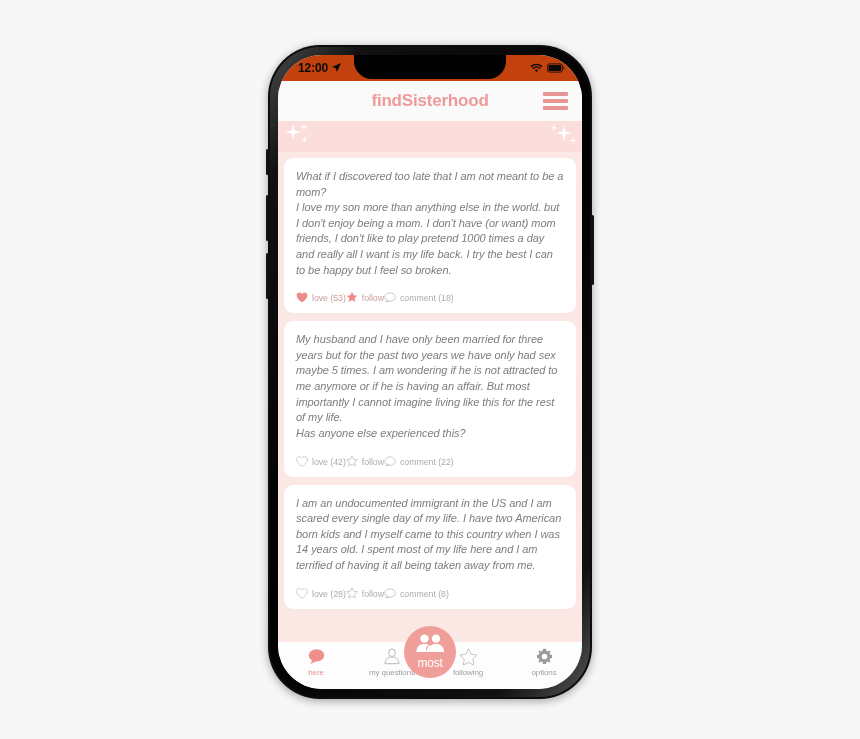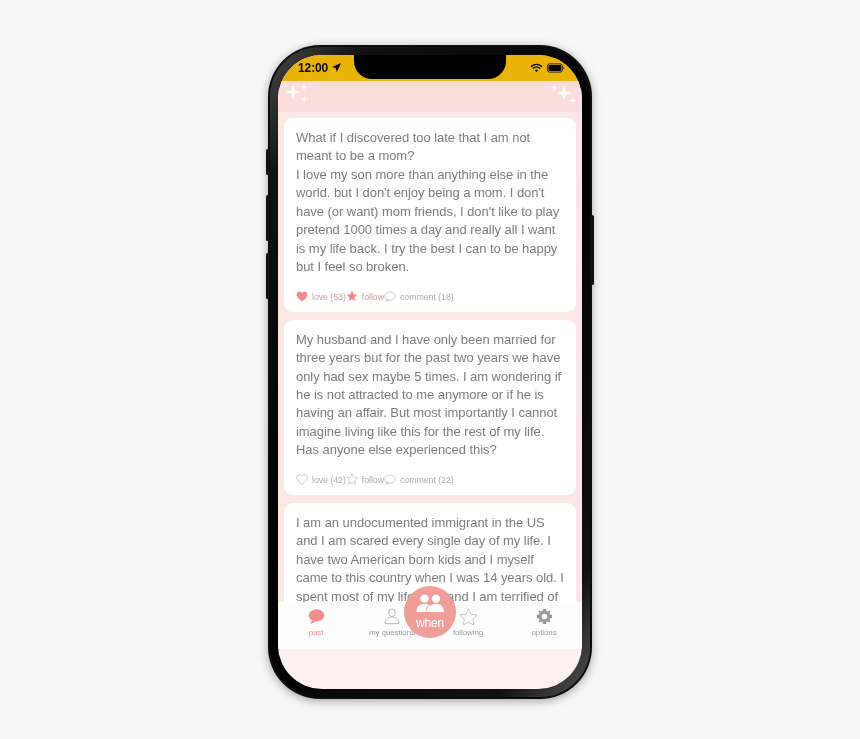--- a/index.html
+++ b/index.html
@@ -69,21 +69,21 @@
     background: #000;
     border-bottom-left-radius: 18px;
     border-bottom-right-radius: 18px;
     z-index: 20;
   }
 
   
   #status-bar {
     position: relative;
     height: 26px;
-    background: #eab308;
+    background: #c2410c;
     display: flex;
     align-items: center;
     justify-content: space-between;
     padding: 0 17px 0 20px;
     z-index: 15;
   }
   #status-time {
     font-size: 12px;
     font-weight: bold;
     color: #0a0a0a;
@@ -155,25 +155,26 @@
     overflow: hidden;
   }
 
   .post-card {
     background: #ffffff;
     border-radius: 9px;
     padding: 11px 12px 6px 12px;
     margin-bottom: 8px;
   }
   .post-text {
-    font-size: 13px;
+    font-size: 11px;
     line-height: 1.42;
     color: #7d7d7d;
     white-space: pre-line;
     letter-spacing: -0.05px;
+    font-style: italic;
   }
   .post-actions {
     display: flex;
     align-items: center;
     margin-top: 9px;
     padding-top: 2px;
   }
   .action-item {
     display: flex;
     align-items: center;
@@ -272,20 +273,28 @@
         <span>
           <svg width="18" height="10" viewBox="0 0 24 12">
             <rect x="0.5" y="0.5" width="20" height="11" rx="3" fill="none" stroke="#0a0a0a" stroke-width="1.1"></rect>
             <rect x="2" y="2" width="17" height="8" rx="1.8" fill="#0a0a0a"></rect>
             <path d="M22 4.2 v3.6 a2 2 0 0 0 0-3.6 z" fill="#0a0a0a"></path>
           </svg>
         </span>
       </div>
     </div>
 
+    <div id="app-header">
+      <span id="app-title">findSisterhood</span>
+      <div id="menu-button">
+        <span></span>
+        <span></span>
+        <span></span>
+      </div>
+    </div>
 
     <div id="banner">
       <div class="sparkle-group left">
         <svg width="34" height="31" viewBox="0 0 34 31">
           <path d="M11 3 L12.5 9.5 L19 11 L12.5 12.5 L11 19 L9.5 12.5 L3 11 L9.5 9.5 Z" fill="#ffffff"></path>
           <path d="M22 2 L22.8 5.2 L26 6 L22.8 6.8 L22 10 L21.2 6.8 L18 6 L21.2 5.2 Z" fill="#ffffff"></path>
           <path d="M22.5 15 L23.2 17.8 L26 18.5 L23.2 19.2 L22.5 22 L21.8 19.2 L19 18.5 L21.8 17.8 Z" fill="#ffffff"></path>
         </svg>
       </div>
       <div class="sparkle-group right">
@@ -398,21 +407,21 @@
 
     <div id="bottom-nav">
 
       <div class="nav-item active">
         <span class="nav-icon">
           <svg width="19" height="17" viewBox="0 0 20 18">
             <ellipse cx="10" cy="7.8" rx="8.2" ry="6.4" fill="#ef8f8c"></ellipse>
             <path d="M5.6 12.6 L3.4 17 L9.4 14.2 Z" fill="#ef8f8c"></path>
           </svg>
         </span>
-        <span class="nav-label">past</span>
+        <span class="nav-label">here</span>
       </div>
 
       <div class="nav-item">
         <span class="nav-icon">
           <svg width="18" height="17" viewBox="0 0 18 18">
             <ellipse cx="9" cy="5" rx="3.5" ry="4" fill="none" stroke="#b5b5b5" stroke-width="1"></ellipse>
             <path d="M1.6 16.6 C1.6 11.8 5 9.4 9 9.4 C13 9.4 16.4 11.8 16.4 16.6 Z" fill="none" stroke="#b5b5b5" stroke-width="1"></path>
           </svg>
         </span>
         <span class="nav-label">my questions</span>
@@ -421,21 +430,21 @@
       <div id="post-button">
         <span>
           <svg width="30" height="19" viewBox="0 0 30 19">
             <circle cx="9.5" cy="4.6" r="4.2" fill="#ffffff"></circle>
             <circle cx="21" cy="4.6" r="4.2" fill="#ffffff"></circle>
             <path d="M1.4 18 C1.4 12.6 4.8 10 9.5 10 C14.2 10 17.6 12.6 17.6 18 Z" fill="#ffffff"></path>
             <path d="M13 18 C13 12.6 16.4 10 21 10 C25.6 10 29 12.6 29 18 Z" fill="#ffffff"></path>
             <path d="M11.8 18 C11.8 14.2 13.6 11.6 16 10.6 C13.4 11 11.6 12.6 11 14.4 Z" fill="#f09e9a"></path>
           </svg>
         </span>
-        <span id="post-label">when</span>
+        <span id="post-label">most</span>
       </div>
 
       <div class="nav-item">
         <span class="nav-icon">
           <svg width="19" height="18" viewBox="0 0 20 19">
             <path d="M10 1 L12.8 6.6 L19 7.5 L14.5 11.9 L15.6 18 L10 15.1 L4.4 18 L5.5 11.9 L1 7.5 L7.2 6.6 Z" fill="none" stroke="#c2c2c2" stroke-width="1"></path>
           </svg>
         </span>
         <span class="nav-label">following</span>
       </div>

